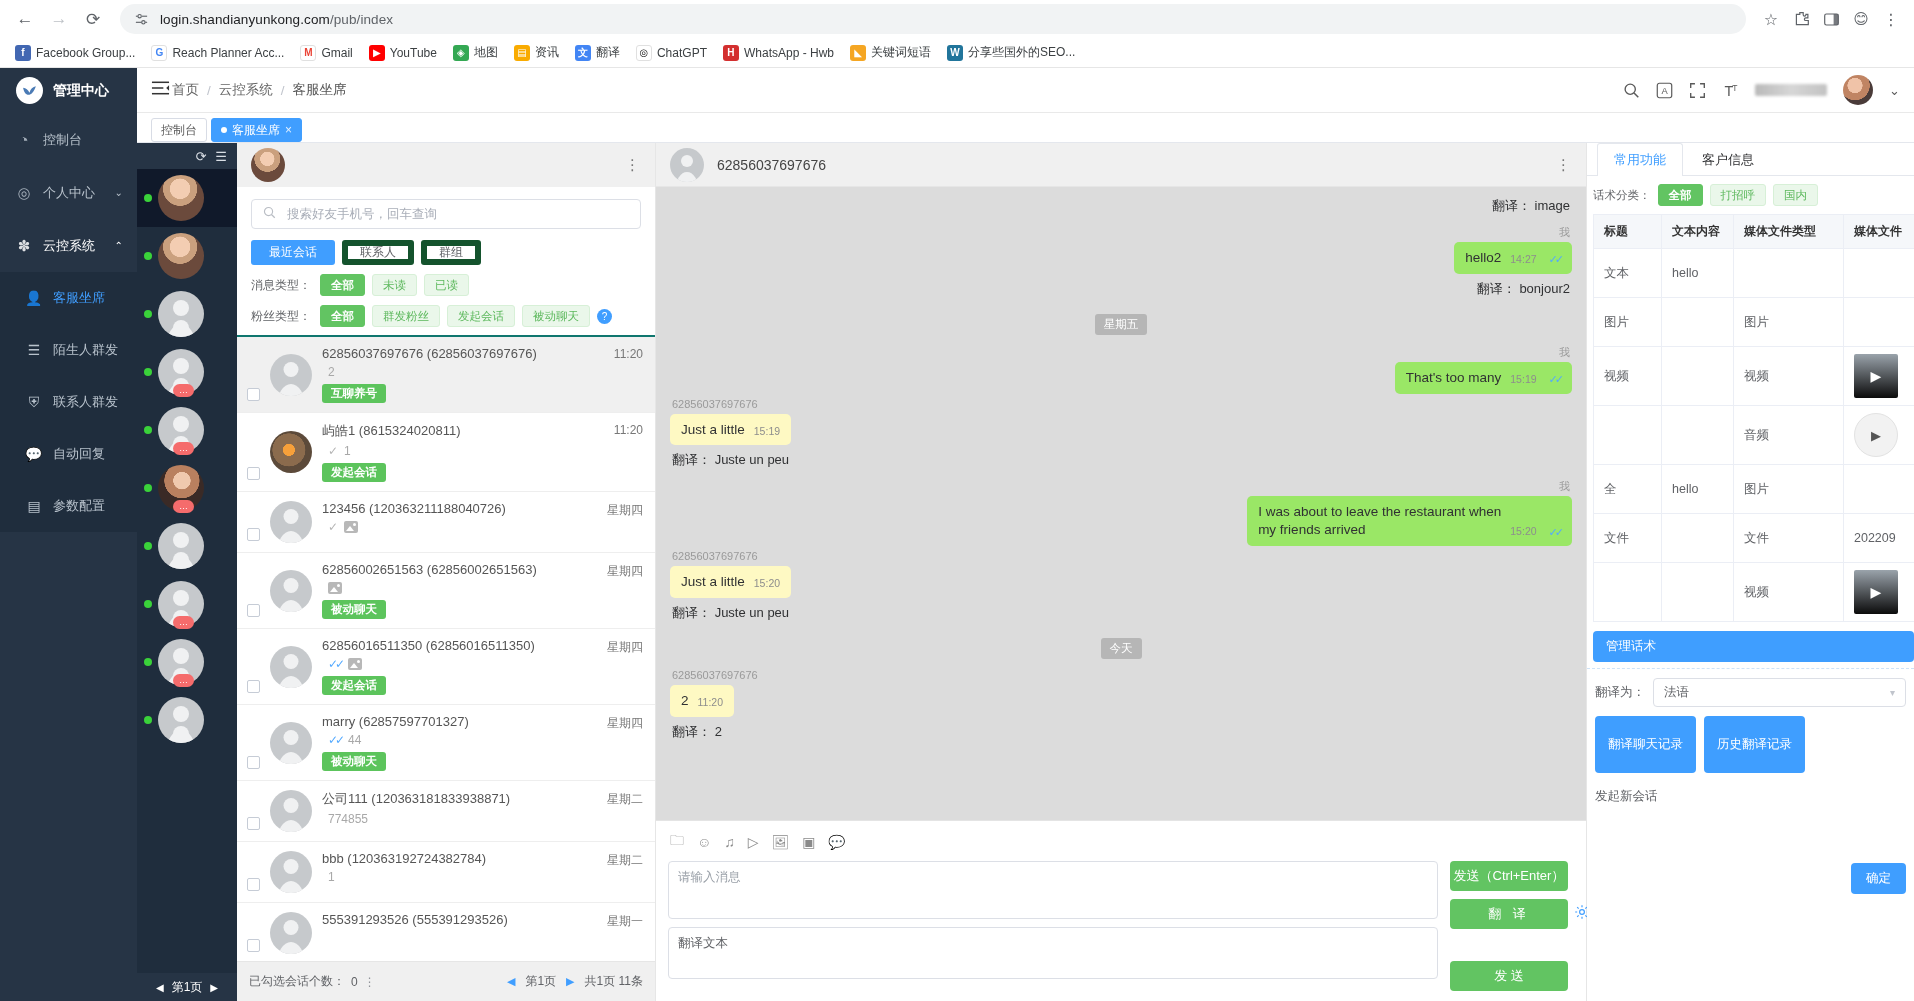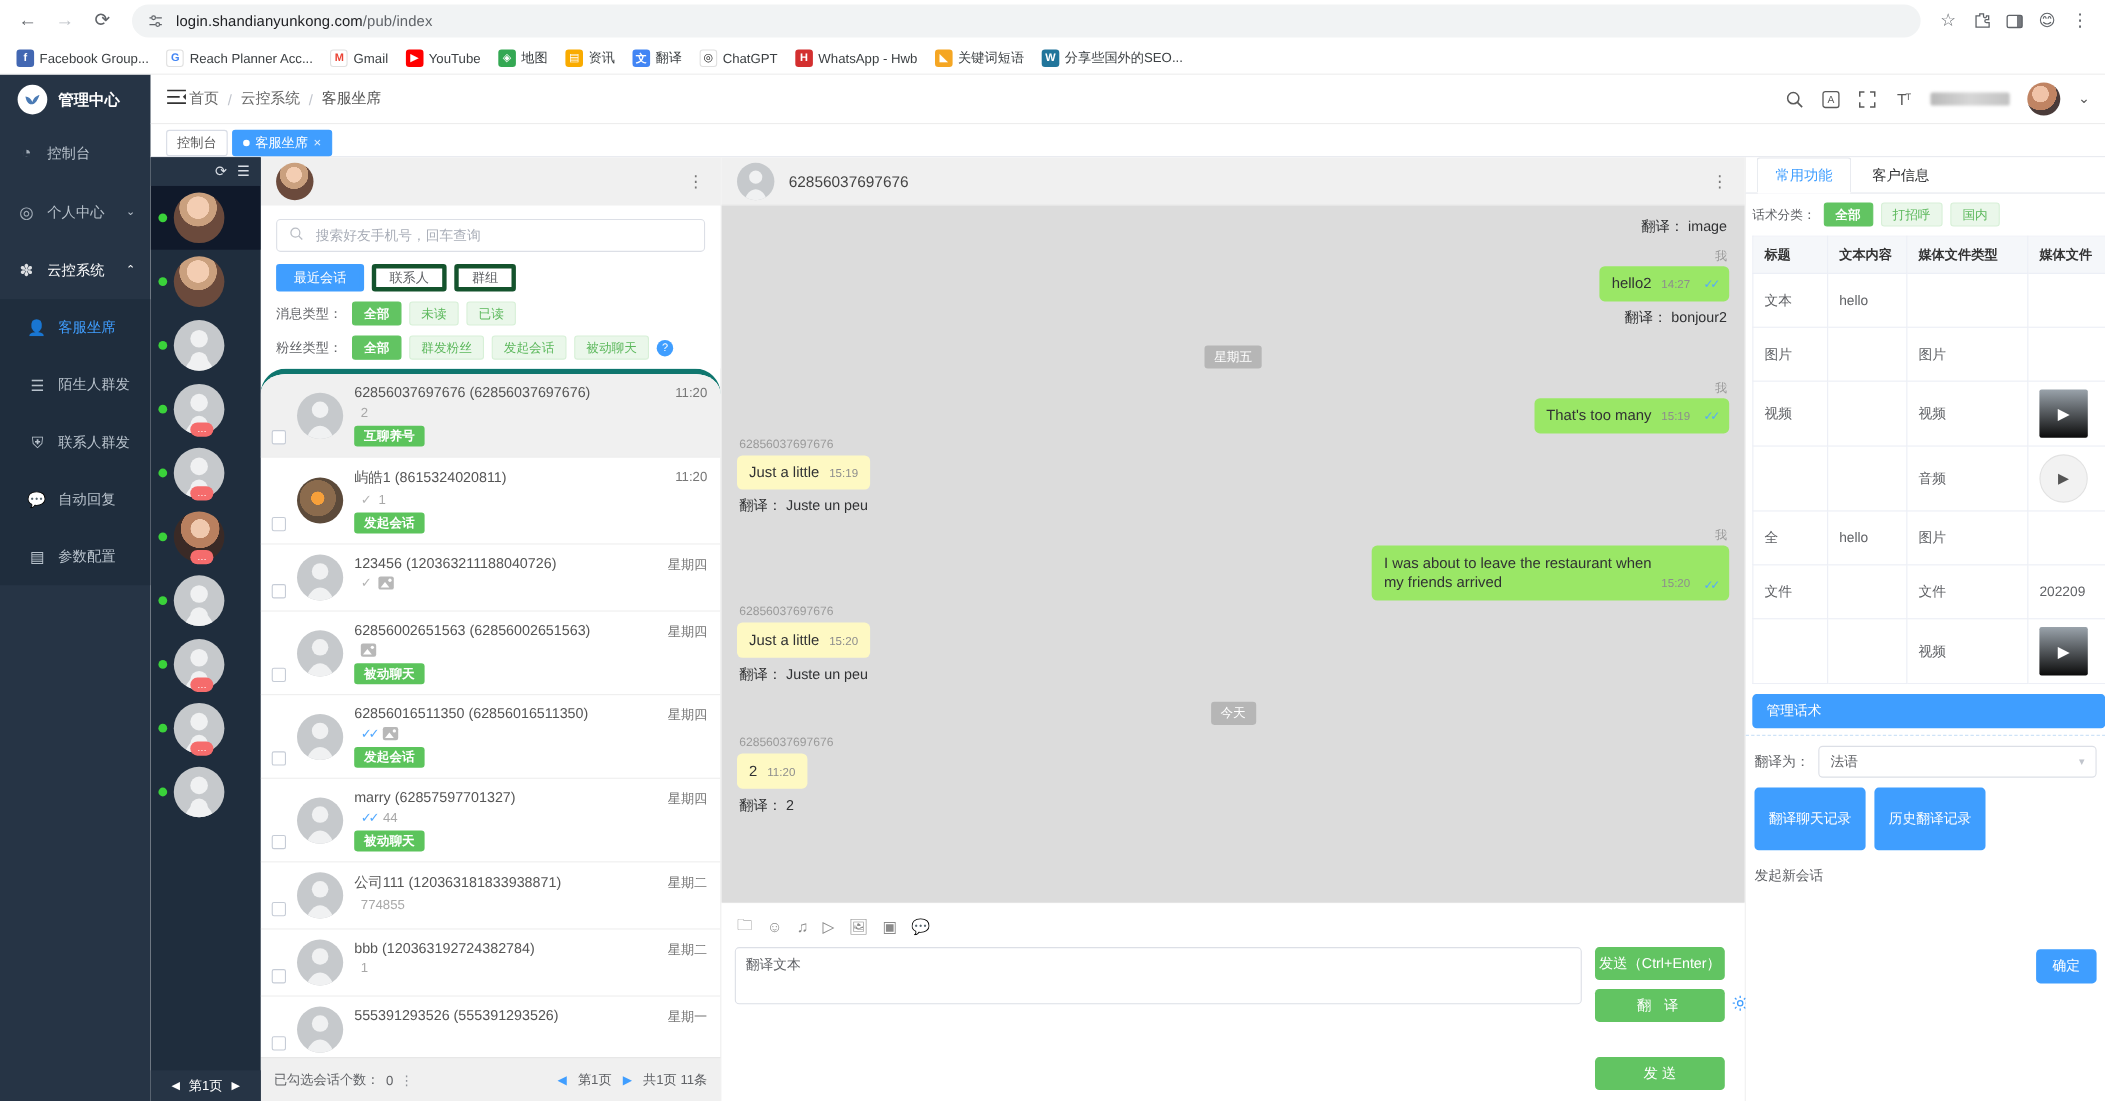--- a/index.html
+++ b/index.html
@@ -112,32 +112,32 @@
   .conv-head { height:44px; background:#f0f0f0; display:flex; align-items:center; padding:0 14px; }
   .conv-head .av { width:34px;height:34px;border-radius:50%;
      background: radial-gradient(circle at 48% 32%, #f3cdb2 0 24%, #caa07e 25% 44%, #6b4a3c 45% 100%); }
   .conv-head .more { margin-left:auto; color:#777; font-size:15px; cursor:pointer; letter-spacing:1px; }
   .conv-filters { padding:12px 14px 8px 14px; background:#fff; }
   .searchbox { height:30px; border:1px solid #dcdfe6; border-radius:4px; display:flex; align-items:center; gap:9px; padding:0 11px; }
   .searchbox .mag { color:#b9bdc4; font-size:12px; }
   .searchbox input { border:0; outline:0; flex:1; font-size:12.5px; color:#606266; font-family:inherit; background:transparent; }
   .searchbox input::placeholder { color:#a9aeb8; }
   .segrow { display:flex; gap:0; margin-top:11px; }
-  .seg { height:25px; border:4px solid #14532d; background:#fff; font-size:12px; color:#606266;
+  .seg { height:25px; border:6px solid #14532d; background:#fff; font-size:12px; color:#606266;
          display:flex; align-items:center; padding:0 12px; cursor:pointer; border-radius:3px; margin-right:7px; }
   .seg.active { background:#409eff; border-color:#409eff; color:#fff; }
   .frow { display:flex; align-items:center; gap:7px; margin-top:9px; font-size:12px; color:#606266; }
   .frow .lbl { width:62px; flex:0 0 62px; }
   .pill { height:22px; border-radius:3px; font-size:11.5px; display:flex; align-items:center; padding:0 10px; cursor:pointer;
           background:#eaf7ea; color:#5cb85c; border:1px solid #d7f0d7; }
   .pill.on { background:#62c462; color:#fff; border-color:#62c462; font-weight:bold; }
   .qmark { width:15px;height:15px;border-radius:50%;background:#409eff;color:#fff;font-size:10px;
            display:flex;align-items:center;justify-content:center; cursor:pointer; }
 
-  .conv-list { flex:1; overflow:hidden; position:relative; border-top:5px solid #0f766e;border-radius:23px; }
+  .conv-list { flex:1; overflow:hidden; position:relative; border-top:2px solid #0f766e; }
   .conv-item { display:flex; gap:10px; padding:9px 12px 9px 10px; border-bottom:1px solid #eee; position:relative; cursor:pointer; }
   .conv-item.sel { background:#f0f0f0; }
   .conv-cb { width:13px;height:13px;border:1px solid #c6ccd6; border-radius:2px; background:#fff; align-self:flex-end; margin-bottom:2px; flex:0 0 13px; }
   .conv-av { width:42px;height:42px;border-radius:50%; background:#c6c9cc; position:relative; overflow:hidden; flex:0 0 42px; align-self:center;}
   .conv-av.ph::after{ content:""; position:absolute; left:50%; top:8px; transform:translateX(-50%);
       width:15px;height:15px;border-radius:50%;background:#f0f1f2;}
   .conv-av.ph::before{ content:""; position:absolute; left:50%; bottom:-10px; transform:translateX(-50%);
       width:28px;height:22px;border-radius:50% 50% 0 0 / 100% 100% 0 0; background:#f0f1f2; }
   .conv-av.tiger { background: radial-gradient(circle at 45% 45%, #f7a03a 0 18%, #8b6b4d 19% 50%, #5c4a3a 51% 100%); }
   .conv-body { flex:1; min-width:0; }
@@ -734,20 +734,21 @@
                 <span>🗀</span>
                 <span>☺</span>
                 <span>♫</span>
                 <span>▷</span>
                 <span>🖼</span>
                 <span>▣</span>
                 <span>💬</span>
               </div>
             <div class="comp-body">
               <div class="comp-left">
+                <div class="comp-ta">请输入消息</div>
                 <div class="comp-ta second">翻译文本</div>
               </div>
               <div class="comp-right">
                 <div class="btn green">发送（Ctrl+Enter）</div>
                 <div class="btn-row">
                   <div class="btn green2">翻 译</div>
                   <div class="gear">
                     <svg width="16" height="16" viewBox="0 0 20 20">
                         <circle cx="10" cy="10" r="3" fill="none" stroke="#409eff" stroke-width="1.5"></circle>
                         <path d="M10 1.5v2.5M10 16v2.5M1.5 10h2.5M16 10h2.5M4 4l1.8 1.8M14.2 14.2L16 16M16 4l-1.8 1.8M5.8 14.2L4 16" stroke="#409eff" stroke-width="1.5"></path>

